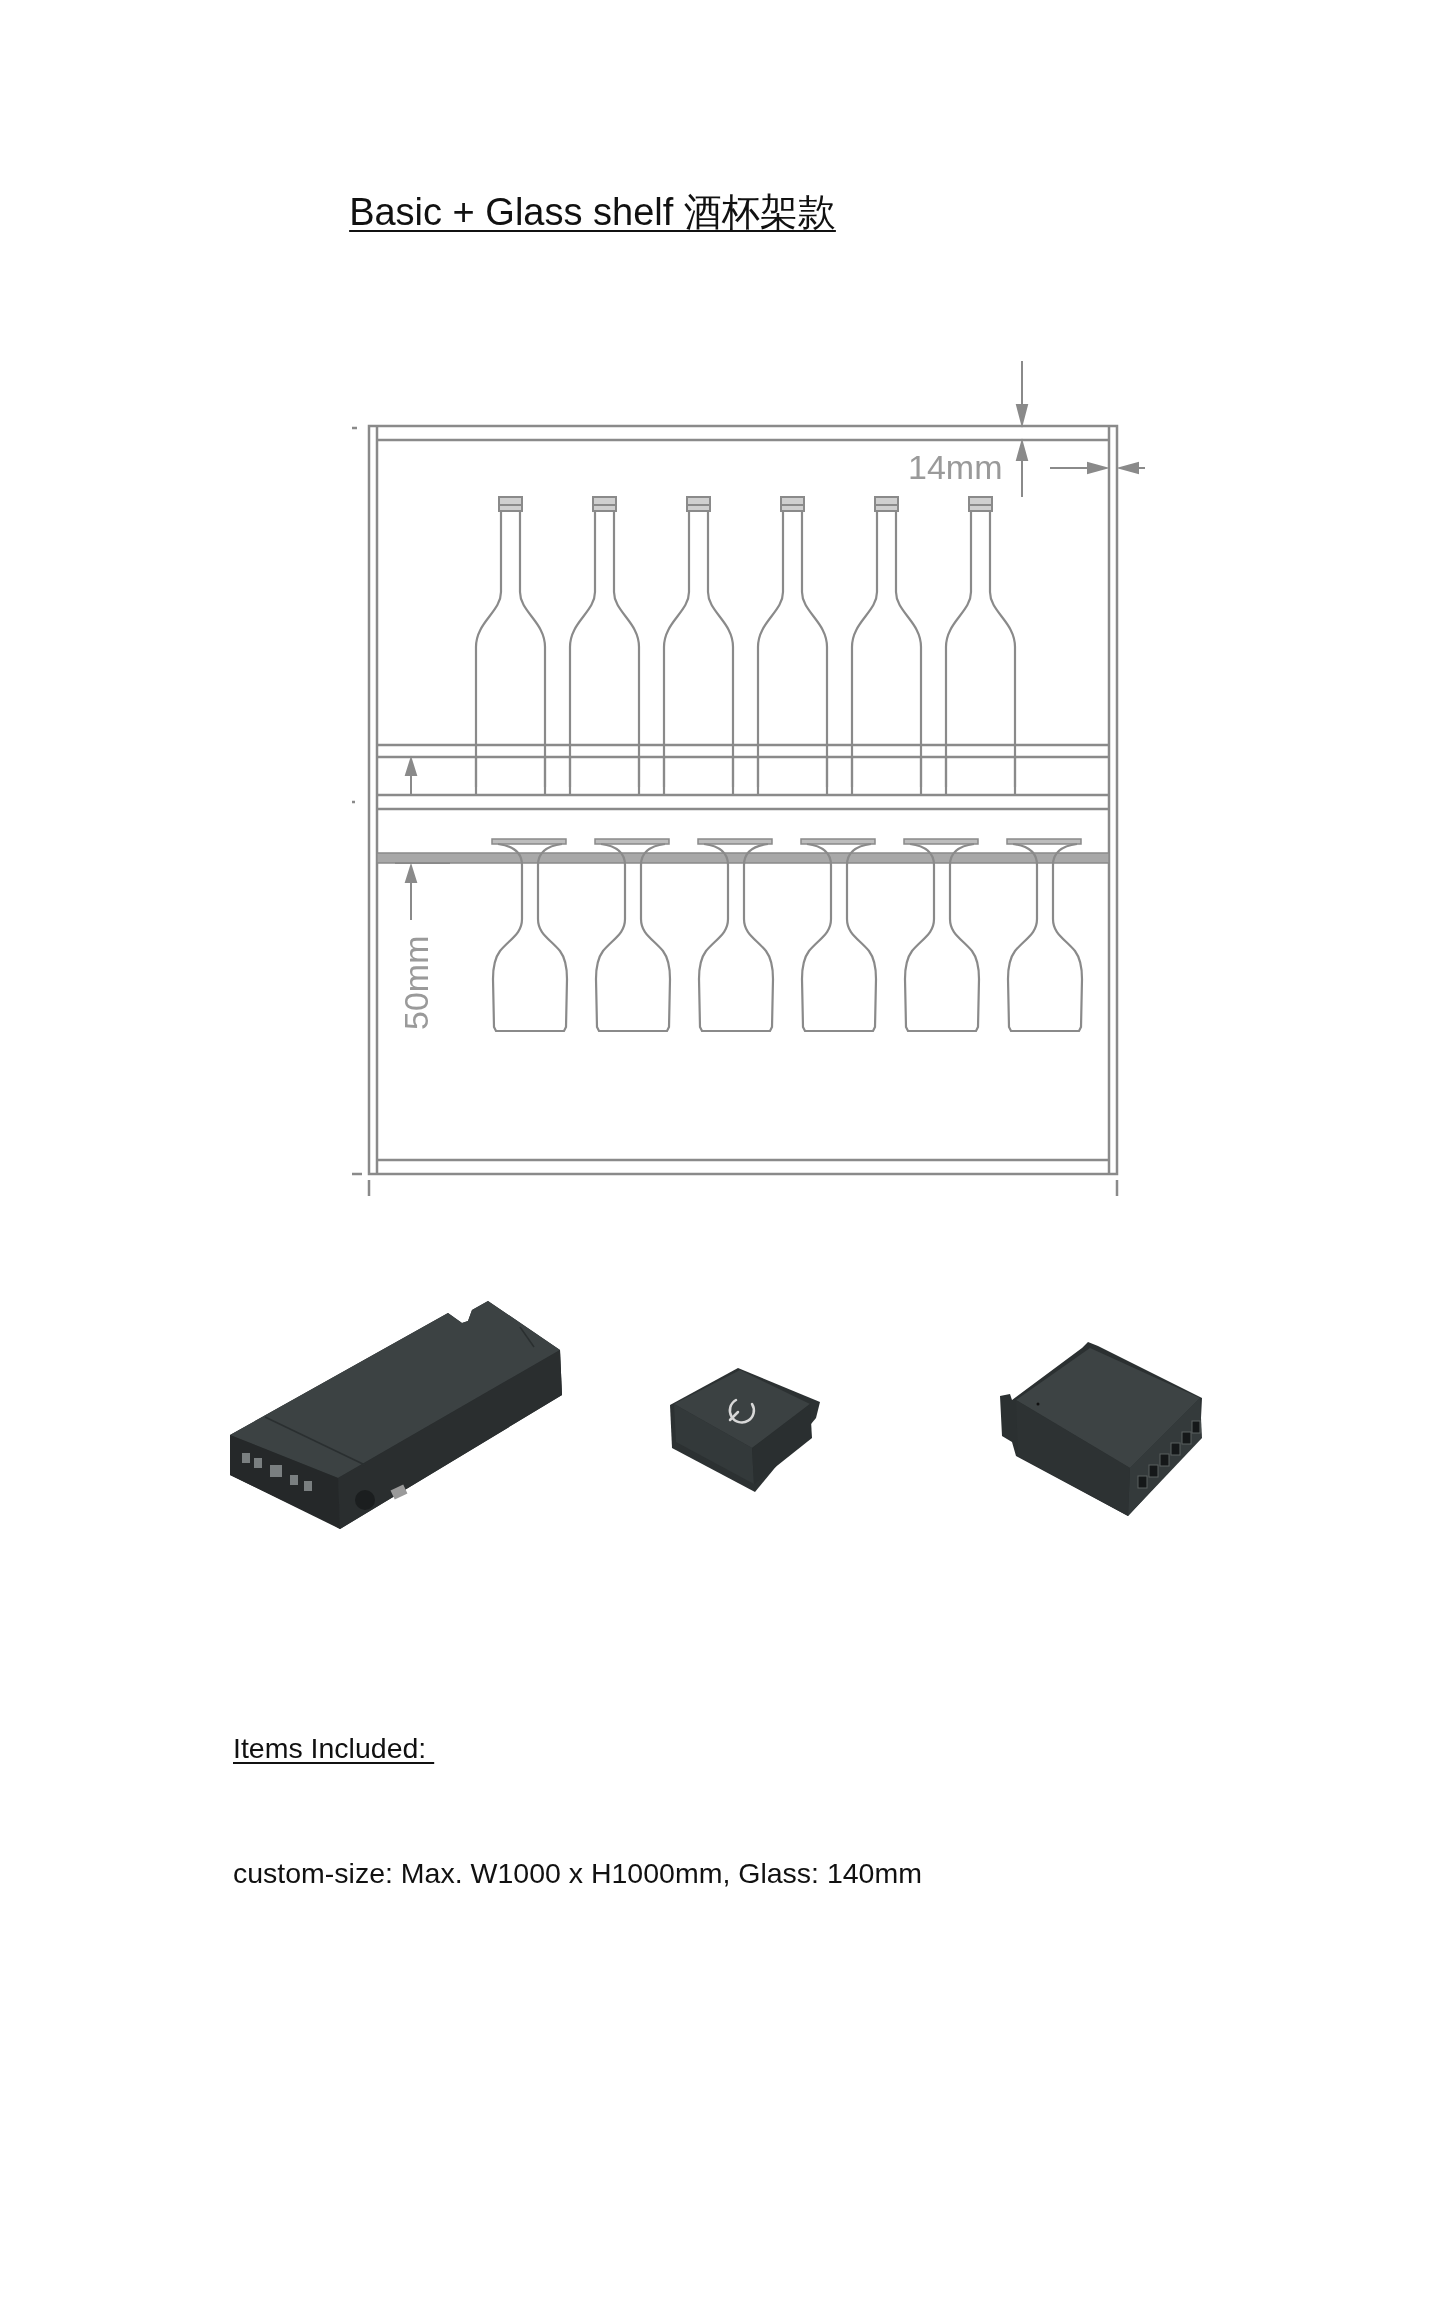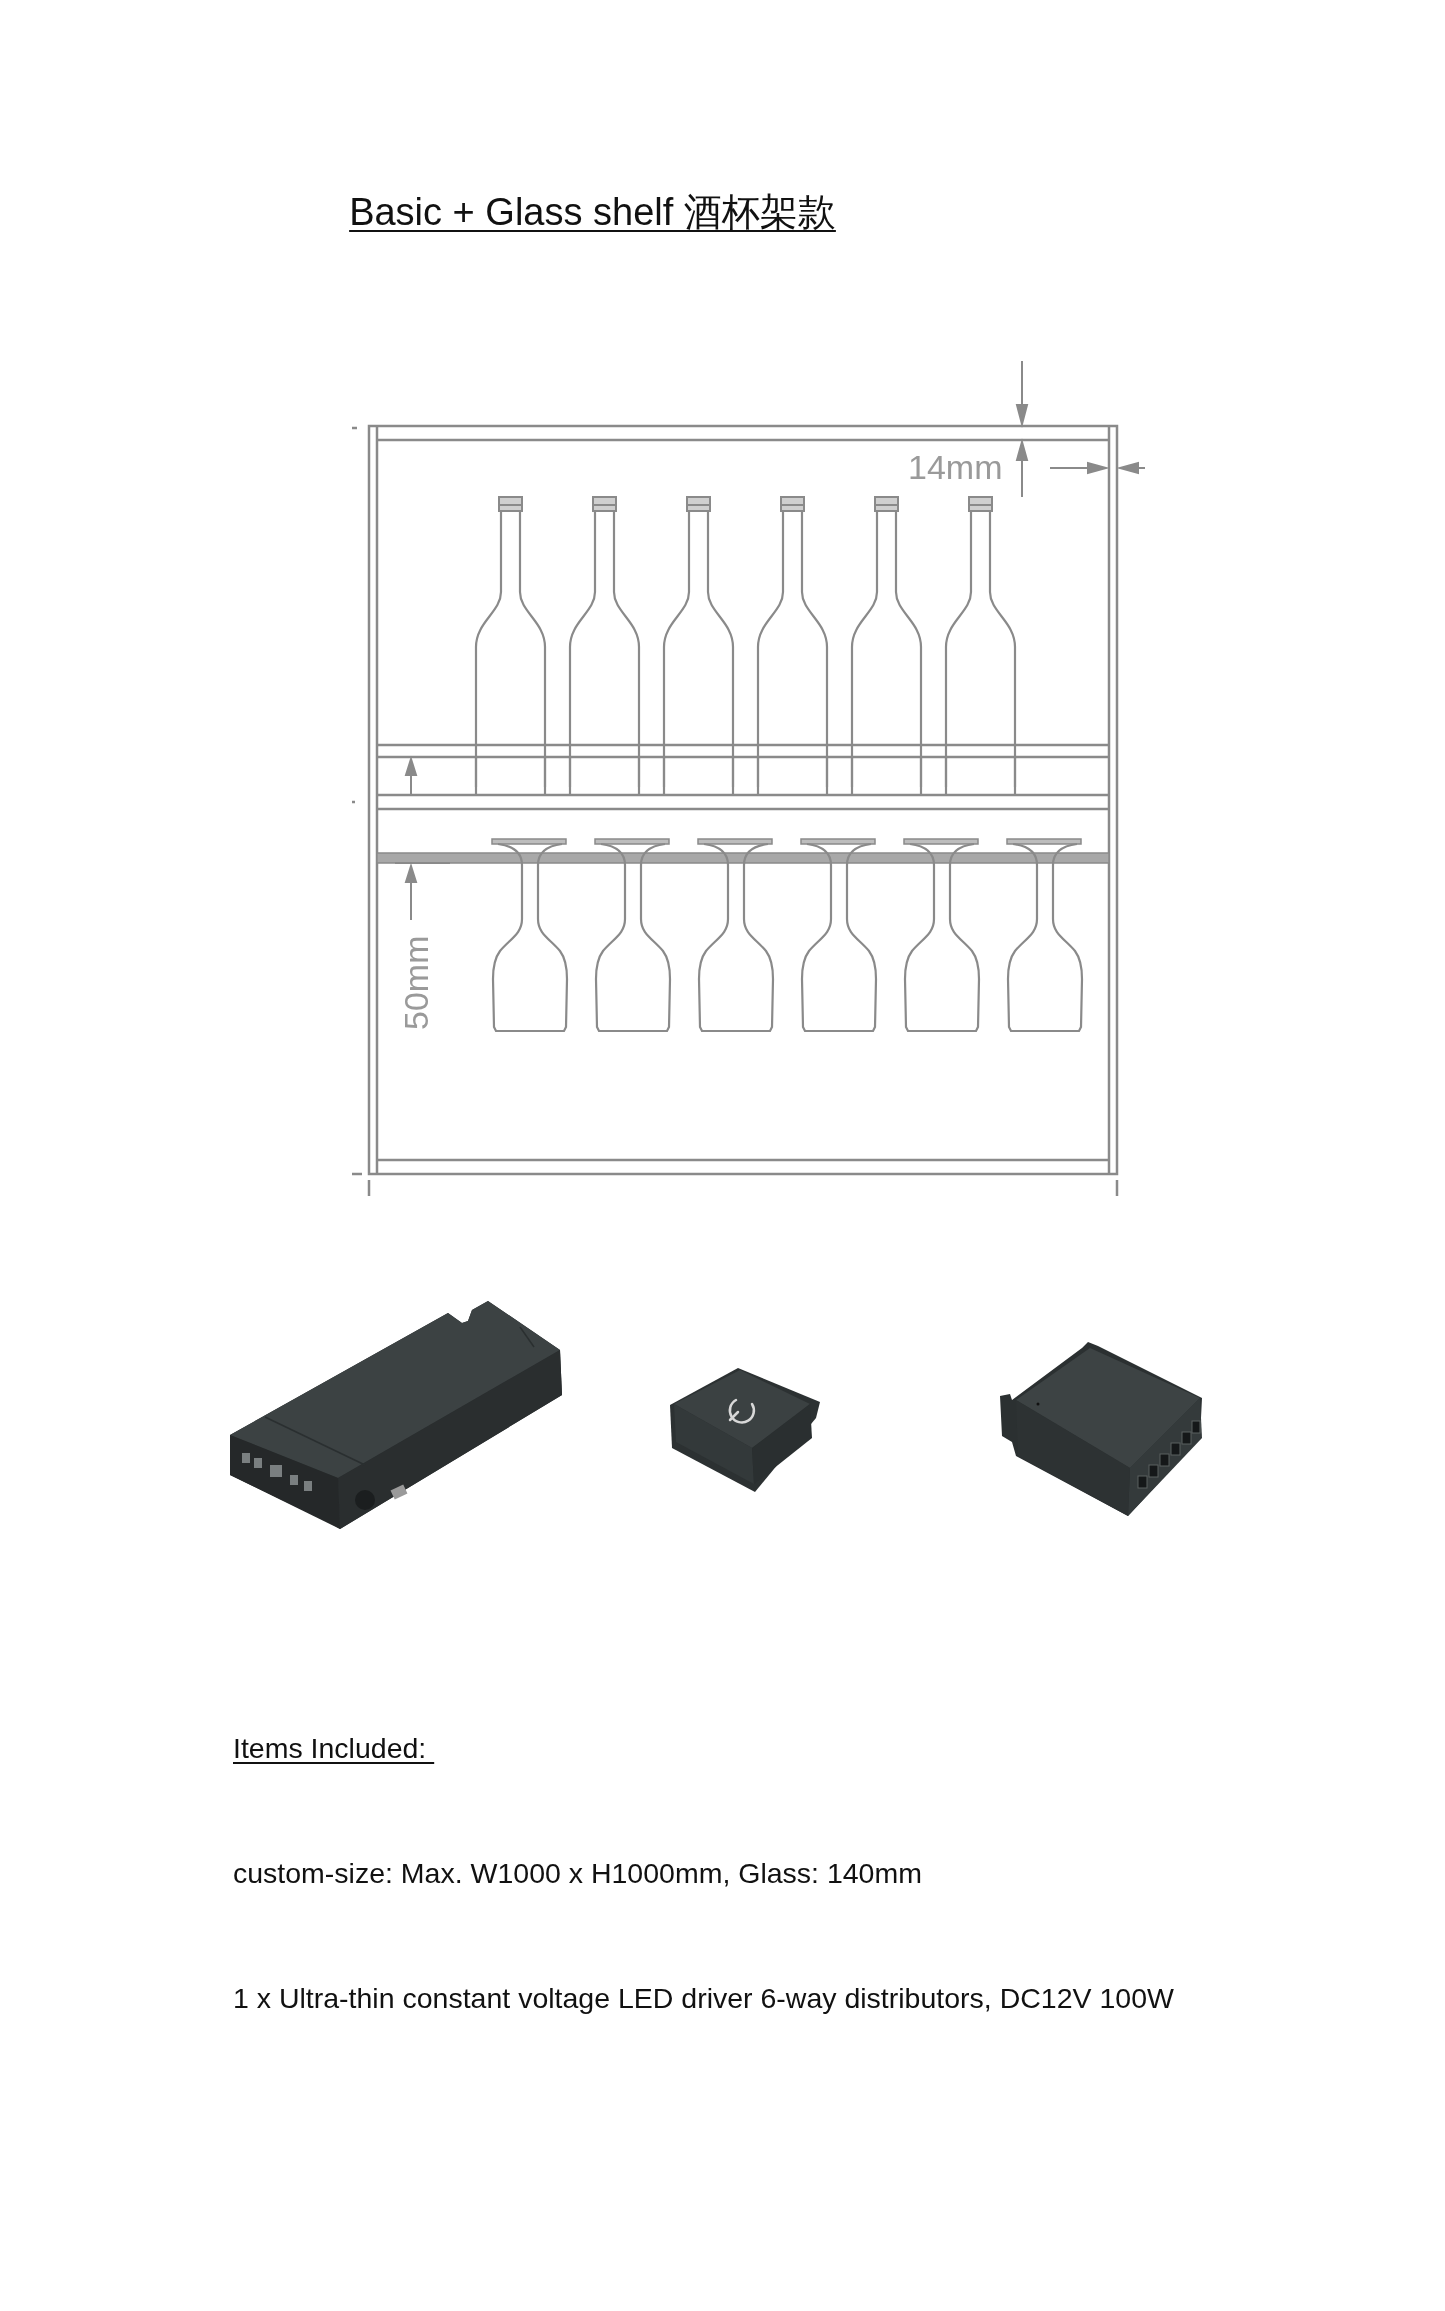--- a/index.html
+++ b/index.html
@@ -160,21 +160,20 @@
       <rect x="192" y="94" width="9" height="12"></rect>
         <rect x="202" y="83" width="8" height="12"></rect>
     </g>
     <circle cx="48" cy="66" r="1.5" fill="#111"></circle>
   </svg>
 </div>
 
 <div class="specs">
   <span class="line"><span class="u">Items Included: </span></span>
   <span class="line">custom-size: Max. W1000 x H1000mm, Glass: 140mm</span>
-  <span class="line">1 x Ultra-thin constant voltage LED driver 6-way distributors, DC12V 100W</span>
   
   
   
   
   
   
   
   
 </div>
 

